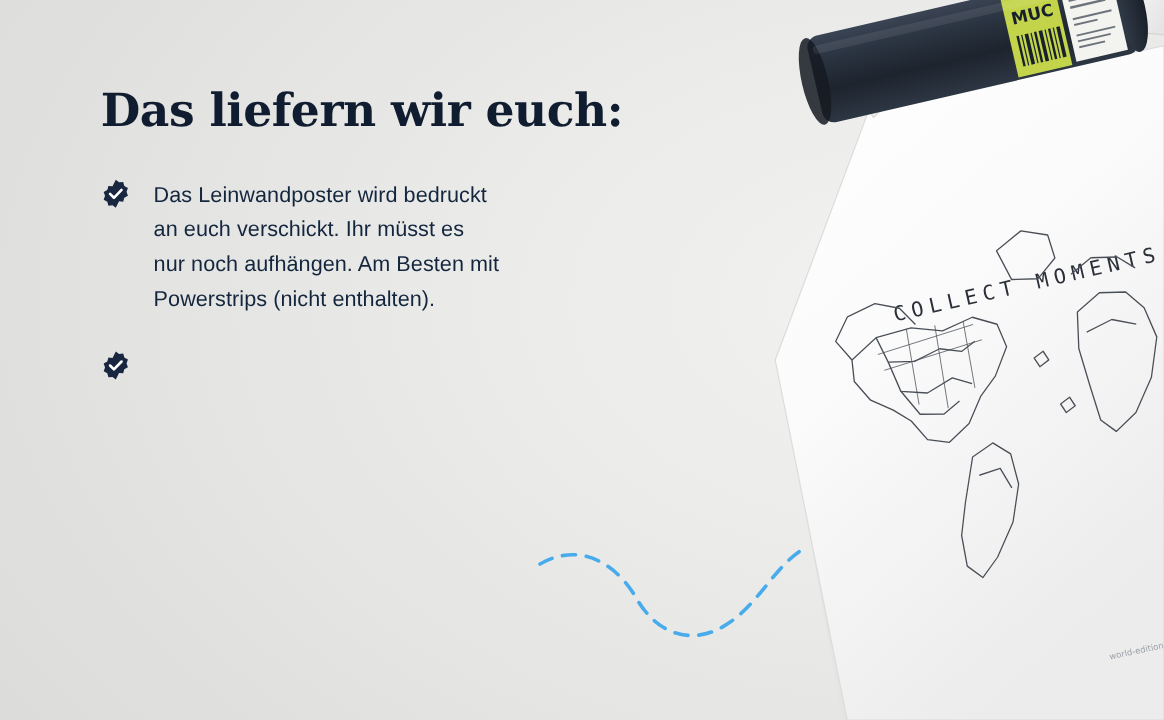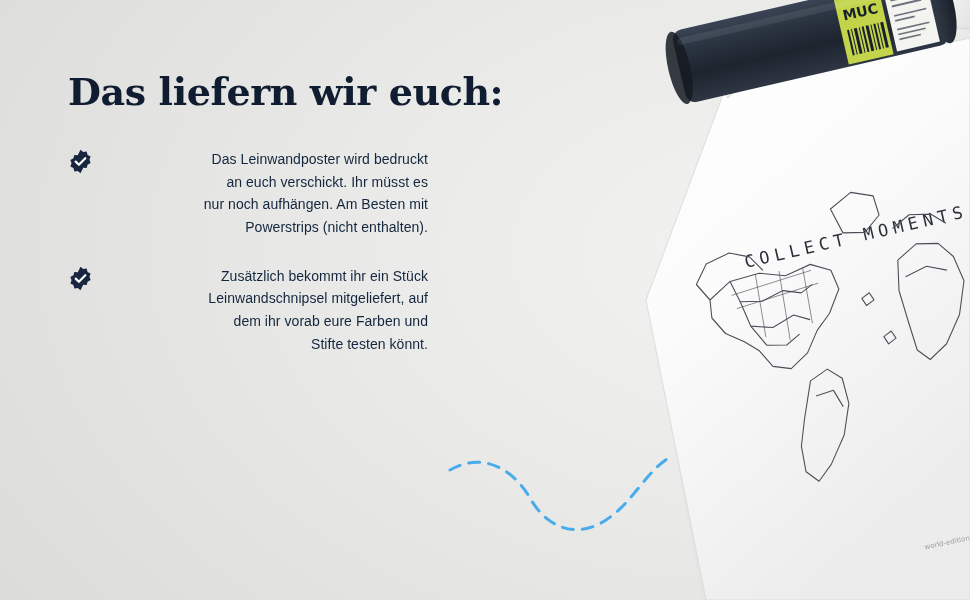--- a/index.html
+++ b/index.html
@@ -21,21 +21,21 @@
     height: 600px;
     overflow: hidden;
     background:
       radial-gradient(ellipse 900px 600px at 78% 42%, #f2f2f1 0%, #eaeae9 42%, #e2e2e1 75%, #dcdcdb 100%),
       linear-gradient(160deg, #ececeb 0%, #e4e4e3 55%, #dedede 100%);
   }
 
   
   .content {
     position: absolute;
-    left: 0;
+    left: 16px;
     top: 0;
     width: 470px;
     height: 421px;
     z-index: 6;
   }
 
   .headline {
     position: absolute;
     left: 68px;
     top: 44px;
@@ -54,26 +54,25 @@
     width: 360px;
   }
 
   .bullet {
     position: relative;
     padding-left: 44px;
     margin-bottom: 26px;
   }
 
   .bullet-text {
-    font-size: 14px;
+    font-size: 18px;
     line-height: 1.62;
     color: #13263d;
     white-space: pre-line;
     letter-spacing: 0.05px;
-    text-align: right;
   }
 
   .check-badge {
     position: absolute;
     left: 0;
     top: 1px;
     width: 25px;
     height: 25px;
     display: block;
   }
@@ -260,23 +259,19 @@
 an euch verschickt. Ihr müsst es
 nur noch aufhängen. Am Besten mit
 Powerstrips (nicht enthalten).</div>
       </div>
 
       <div class="bullet">
         <svg class="check-badge" viewBox="0 0 24 24">
           <path fill="#18263f" d="M12 0.8l2.6 2.0 3.3-0.3 0.9 3.2 2.9 1.6-1.1 3.1 1.1 3.1-2.9 1.6-0.9 3.2-3.3-0.3L12 23.2l-2.6-2.0-3.3 0.3-0.9-3.2-2.9-1.6 1.1-3.1-1.1-3.1 2.9-1.6 0.9-3.2 3.3 0.3z"></path>
           <path fill="none" stroke="#ffffff" stroke-width="2.1" stroke-linecap="round" stroke-linejoin="round" d="M7.4 12.1l3.1 3.1 6.1-6.3"></path>
         </svg>
-        <div class="bullet-text">Zusätzlich bekommt ihr ein Stück
-Leinwandschnipsel mitgeliefert, auf
-dem ihr vorab eure Farben und
-Stifte testen könnt.</div>
       </div>
 
 
     </div>
   </div>
 
 </div>
 
 </body></html>

